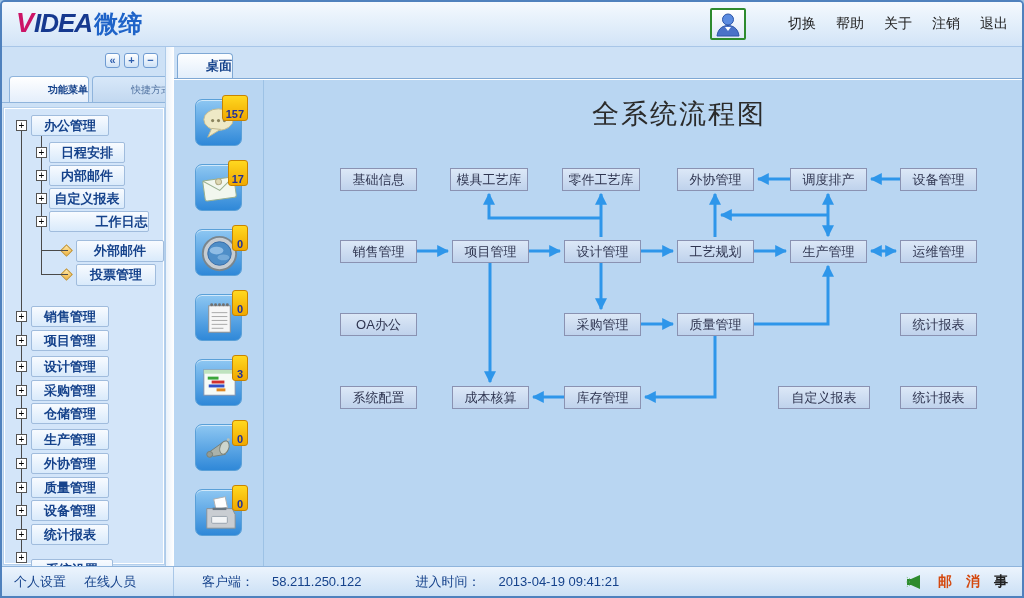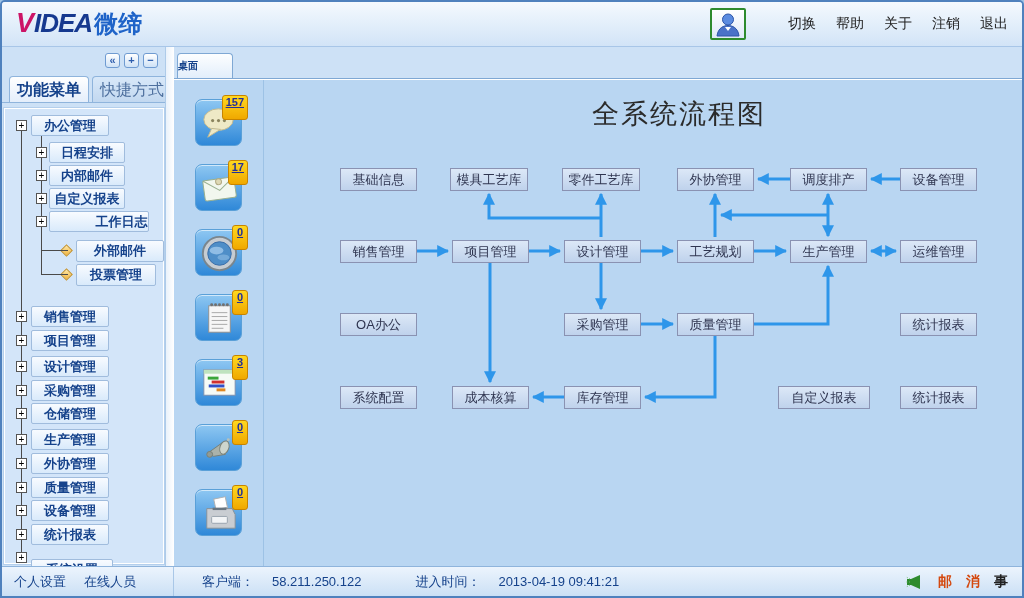--- a/index.html
+++ b/index.html
@@ -17,37 +17,37 @@
   .avatar{ width:36px; height:32px; background:linear-gradient(#ffffff,#dfe9f8); border:2px solid #2e8b2e; border-radius:2px; display:flex; align-items:center; justify-content:center; margin-right:42px; cursor:pointer; }
   .hlinks{ display:flex; gap:20px; }
   .hlink{ color:#1c1c1c; font-size:14px; cursor:pointer; }
 
   
   .sidebar{ position:absolute; top:45px; left:0; width:172px; bottom:30px; background:#cde1f6; }
   .splitter{ position:absolute; top:0; bottom:0; right:0; width:9px; background:linear-gradient(90deg,#eaf2fb,#ffffff); border-left:1px solid #aecbe9; }
   .minibar{ height:27px; display:flex; align-items:center; justify-content:flex-end; padding-right:16px; gap:4px; }
   .minibtn{ width:15px; height:15px; border:1px solid #6f9bd1; border-radius:3px; background:linear-gradient(#ffffff,#cfe2f6); color:#2f5fae; font-size:11px; font-weight:bold; line-height:12px; text-align:center; cursor:pointer; }
   .side-tabs{ height:29px; display:flex; align-items:flex-end; padding-left:7px; border-bottom:1px solid #8fb4dc; }
-  .side-tab{ width:80px; height:26px; line-height:26px; text-align:center; font-size:16px; border:1px solid #8fb4dc; border-bottom:none; border-radius:4px 4px 0 0; cursor:pointer;margin-top:28px; }
+  .side-tab{ width:80px; height:26px; line-height:26px; text-align:right; font-size:10px; border:1px solid #8fb4dc; border-bottom:none; border-radius:4px 4px 0 0; cursor:pointer;margin-top:28px; }
   .side-tab.active{ background:linear-gradient(#ffffff,#e4eefb); color:#15428b; font-weight:bold; position:relative; z-index:2; }
   .side-tab.inactive{ background:linear-gradient(#d8e8f9,#c2d8f0); color:#4d6f9e; margin-left:3px; }
   .tree-panel{ position:absolute; top:61px; left:2px; right:10px; bottom:2px; background:#d3e5f9; border:1px solid #ffffff; outline:1px solid #b4cfec; }
   .tnode{ position:absolute; height:21px; line-height:19px; text-align:center; font-size:13px; font-weight:bold; color:#15428b; background:linear-gradient(#f8fbff,#d9eafb); border:1px solid #a0bcdd; border-radius:2px; cursor:pointer; }
   .texp{ position:absolute; width:11px; height:11px; background:#fff; border:1px solid #555; color:#000; font-size:10px; line-height:9px; text-align:center; cursor:pointer; z-index:3; }
   .tline{ position:absolute; background:#4a4a4a; z-index:1; }
   .diamond{ position:absolute; width:9px; height:9px; background:linear-gradient(135deg,#ffe9a8,#f0b23c); border:1px solid #c89020; transform:rotate(45deg); }
 
   
   .main{ position:absolute; top:45px; left:172px; right:0; bottom:30px; }
   .tabstrip{ height:32px; background:#cde1f6; border-bottom:1px solid #7fa8d4; position:relative; }
-  .main-tab{ position:absolute; left:3px; bottom:0; width:56px; height:25px; line-height:24px; text-align:left; font-size:10px; font-weight:bold; color:#15428b; background:linear-gradient(#fdfeff,#e2eefb); border:1px solid #7fa8d4; border-bottom:none; border-radius:4px 4px 0 0; cursor:pointer; }
+  .main-tab{ position:absolute; left:3px; bottom:0; width:56px; height:25px; line-height:24px; text-align:right; font-size:13px; font-weight:bold; color:#15428b; background:linear-gradient(#fdfeff,#e2eefb); border:1px solid #7fa8d4; border-bottom:none; border-radius:4px 4px 0 0; cursor:pointer; }
   .content{ position:absolute; top:32px; left:0; right:0; bottom:0; background:#b9d6f2; border-top:1px solid #ffffff; }
   .dock{ position:absolute; top:0; bottom:0; left:0; width:90px; border-right:1px solid #9dc2e5; padding-top:19px; }
   .tile{ position:relative; width:47px; height:47px; margin:0 auto 18px auto; border-radius:7px; background:linear-gradient(#8ec7f2,#2f88d8); border:1px solid #5aa0d8; box-shadow:inset 0 1px 0 rgba(255,255,255,.6); cursor:pointer; }
-  .badge{ position:absolute; top:-5px; right:-7px; min-width:16px; padding:0 3px; height:25px; line-height:13px; text-align:center; background:linear-gradient(#ffd820,#f0a800); border:1px solid #c88400; border-radius:3px; color:#223099; font-size:11px; font-weight:bold; z-index:4;text-decoration:underline; }
+  .badge{ position:absolute; top:-5px; right:-7px; min-width:16px; padding:12px 3px; height:25px; line-height:13px; text-align:center; background:linear-gradient(#ffd820,#f0a800); border:1px solid #c88400; border-radius:3px; color:#223099; font-size:11px; font-weight:bold; z-index:4; }
   .tile svg{ position:absolute; left:0; top:0; }
 
   .flow{ position:absolute; top:0; left:90px; right:0; bottom:0; }
   .flow-title{ position:absolute; left:250px; top:16px; width:330px; text-align:center; font-size:27px; letter-spacing:2px; color:#2b2b2b; font-family:"Liberation Serif", serif; }
   .fbox{ position:absolute; height:23px; line-height:21px; text-align:center; font-size:13px; color:#2f3550; background:linear-gradient(#dce8f7,#bfd2ec); border:1px solid #8a92b2; cursor:pointer; z-index:2; }
   .connectors{ position:absolute; left:0; top:0; z-index:1; }
 
   
   .statusbar{ position:absolute; left:0; right:0; bottom:0; height:30px; background:linear-gradient(#ecf4fd,#cbe0f5); border-top:1px solid #8fb4dc; display:flex; align-items:center; font-size:13px; color:#15428b; }
   .sb-left{ width:172px; display:flex; gap:18px; padding-left:12px; border-right:1px solid #a9c7e7; height:100%; align-items:center; }

